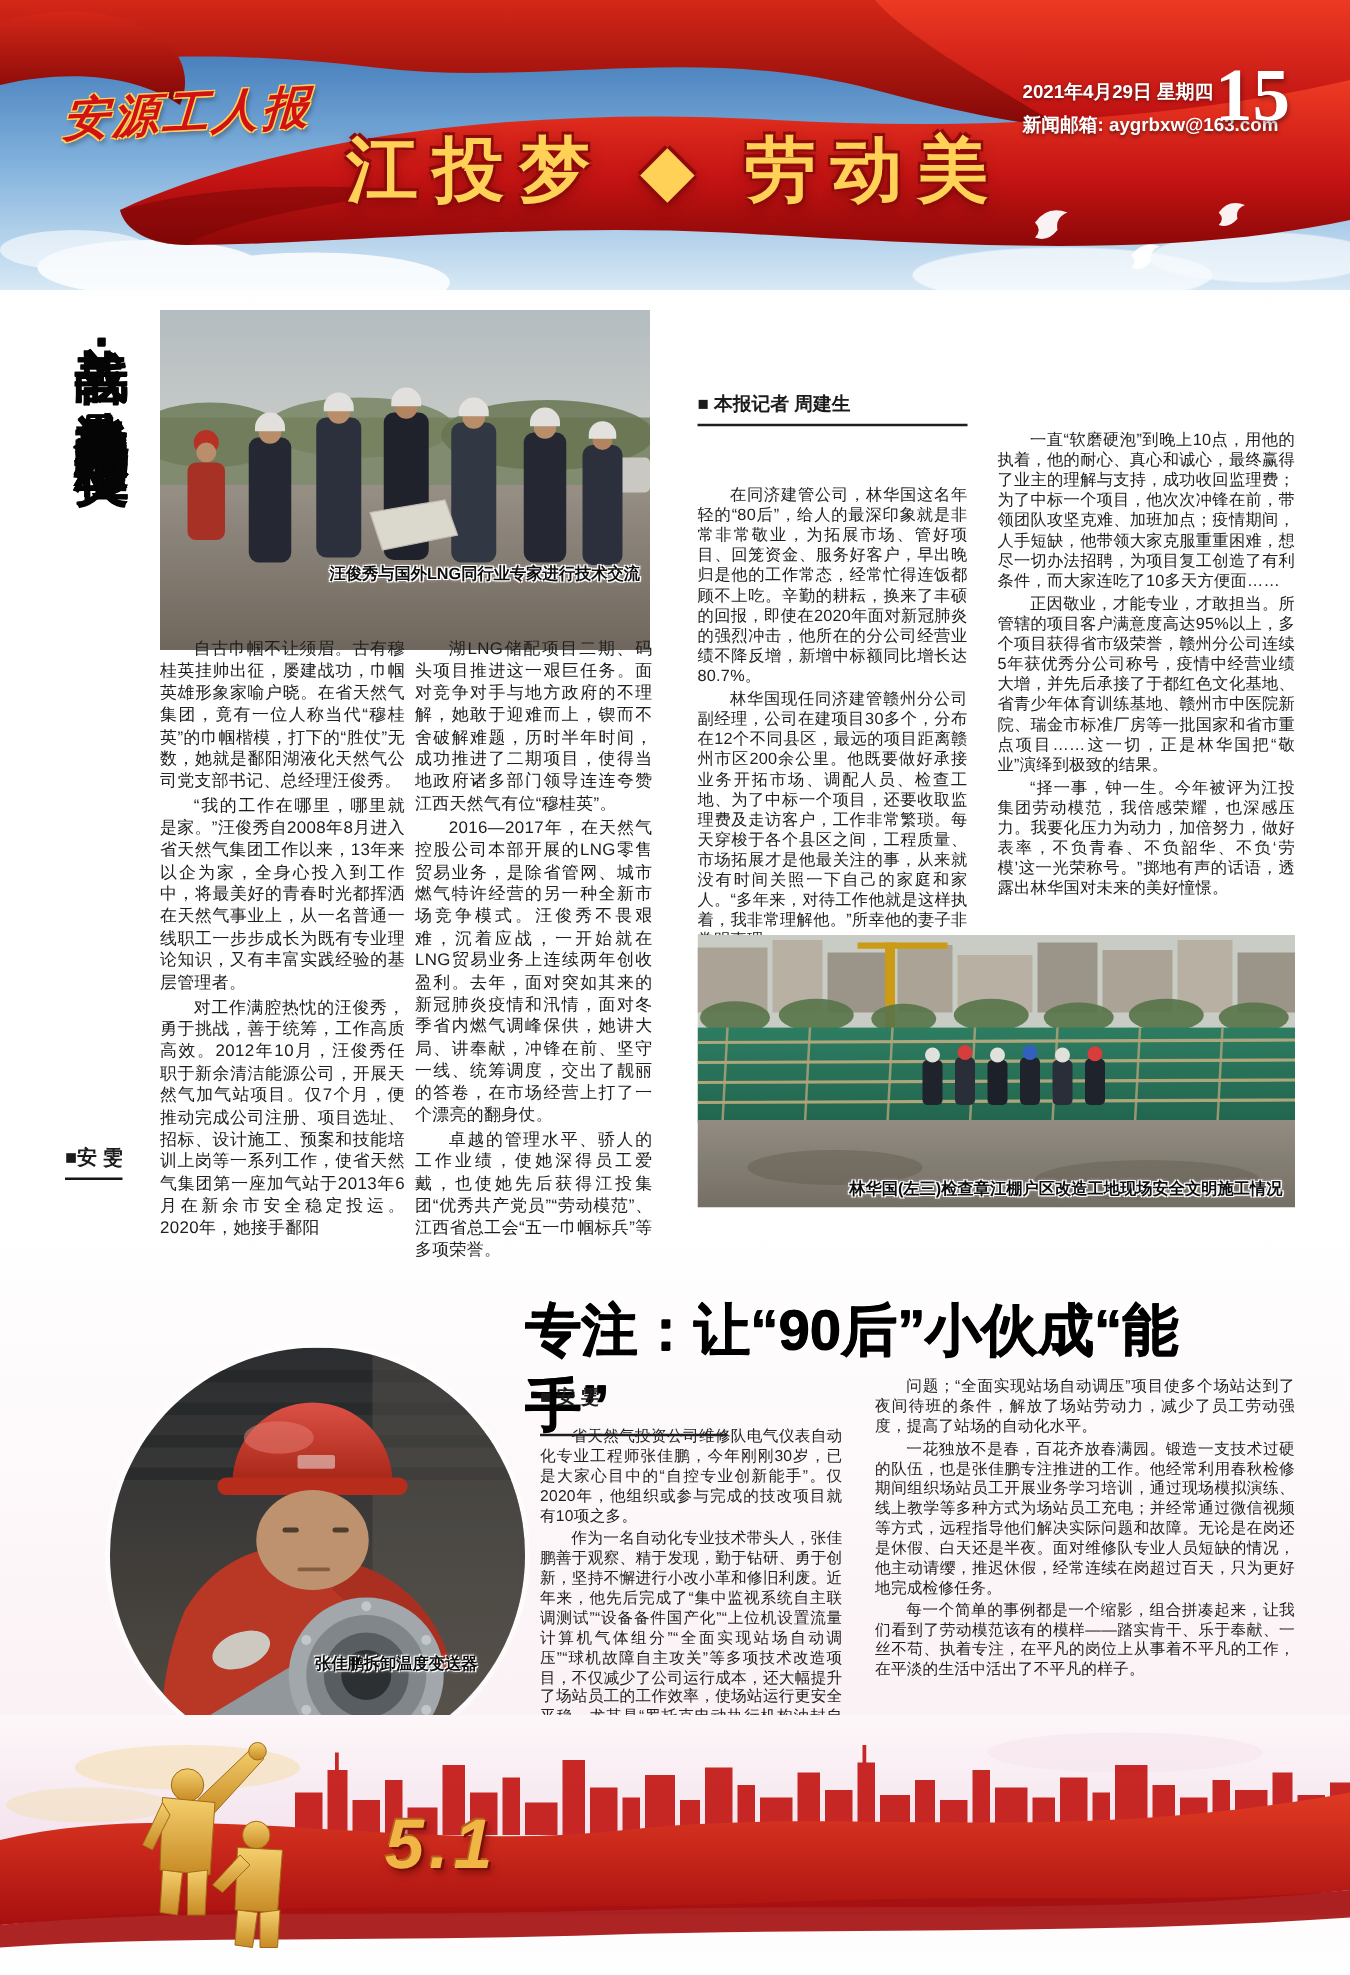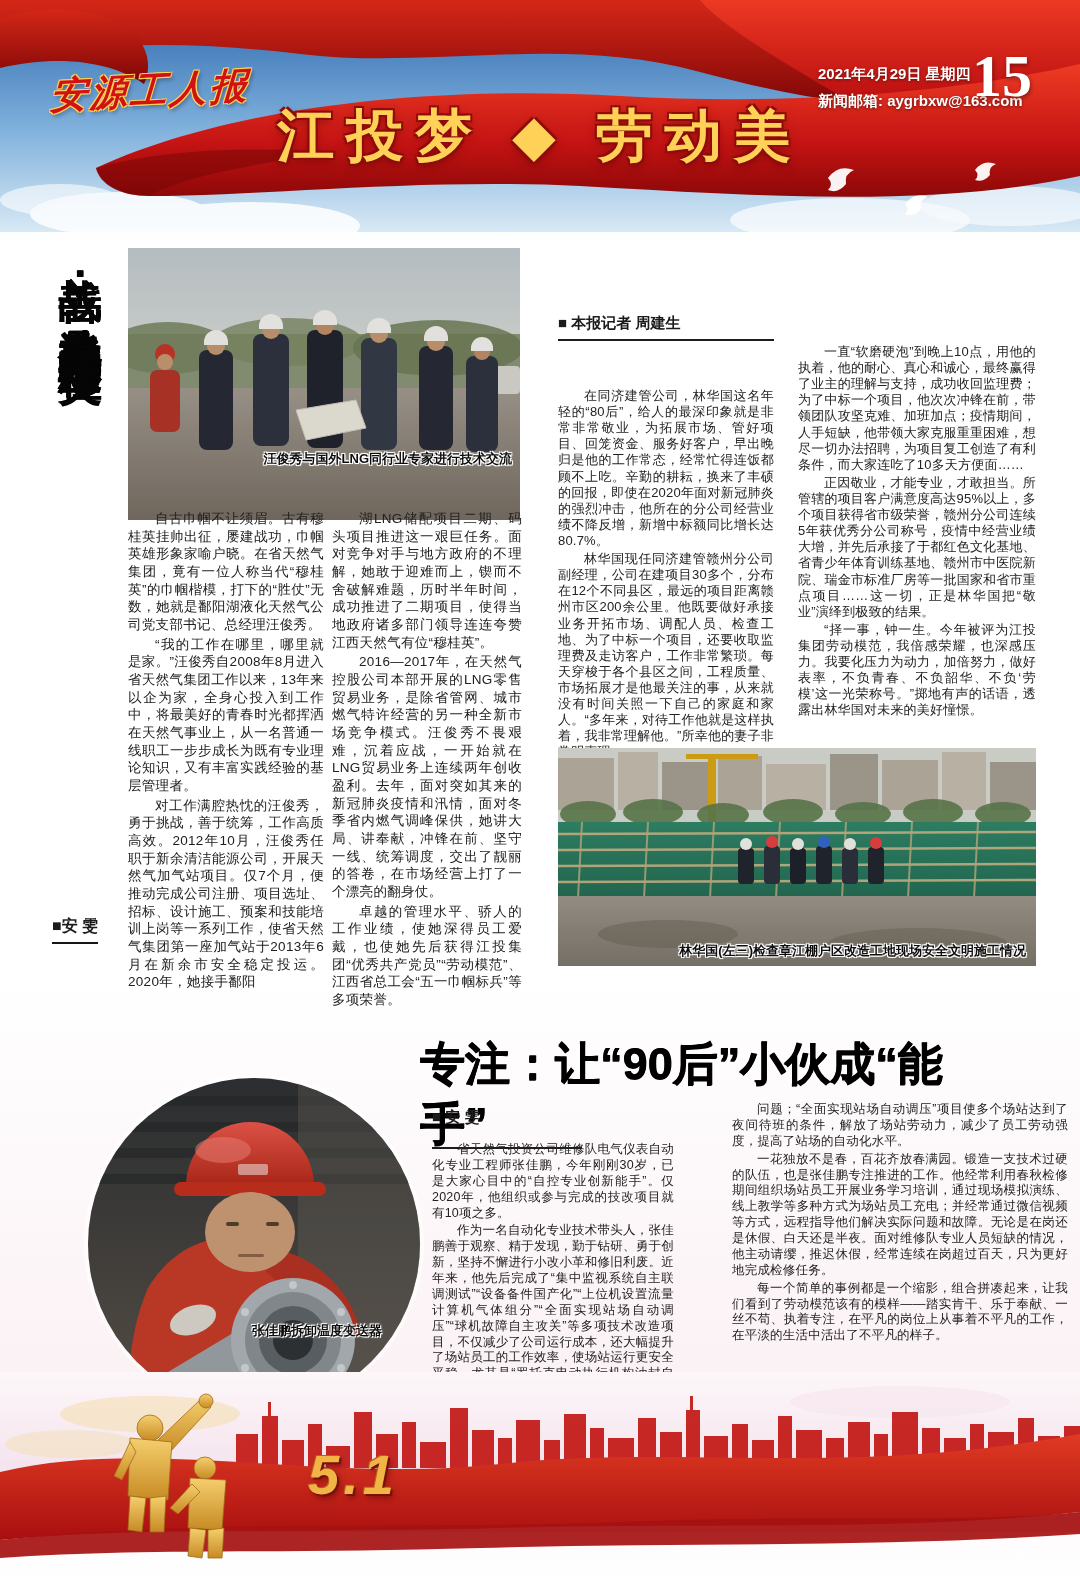--- a/index.html
+++ b/index.html
@@ -51,21 +51,21 @@
         border-bottom:2px solid #1d1d1d;padding-bottom:6px;}
   .ma-col{font-size:13px;line-height:1.24;letter-spacing:.2px;color:#222;margin-top:36px;}
   .ma-1{left:558px;top:352px;width:216px;height:394px;}
   .ma-2{left:798px;top:308px;width:238px;height:438px;}
   .bottom-headline{position:absolute;left:420px;top:1034px;width:580px;text-align:left;
         font-size:45px;font-weight:900;color:#000;letter-spacing:0;text-shadow:.6px 0 #000,0 .6px #000;}
   .bottom-byline{position:absolute;left:432px;top:1108px;width:150px;font-size:15px;font-weight:700;
         border-bottom:2px solid #1d1d1d;padding-bottom:20px;}
   .ba-col{font-size:12.5px;line-height:1.27;letter-spacing:.2px;color:#222;}
   .ba-1{left:432px;top:1142px;width:242px;height:262px;}
-  .ba-2{left:732px;top:1102px;width:336px;height:304px;}
+  .ba-2{left:700px;top:1102px;width:336px;height:304px;}
   
   .footer{position:absolute;left:0;top:1372px;width:1080px;height:208px;}
   .footer svg{position:absolute;left:0;top:0;}
   .holiday-label{position:absolute;left:308px;top:1442px;font-size:56px;font-weight:900;
         font-style:italic;color:#f0b544;letter-spacing:4px;
         text-shadow:2px 2px 0 #7a1008,-1px -1px 0 #b5631c,3px 4px 6px rgba(80,0,0,.5);}
 </style>
 </head>
 <body>
 

